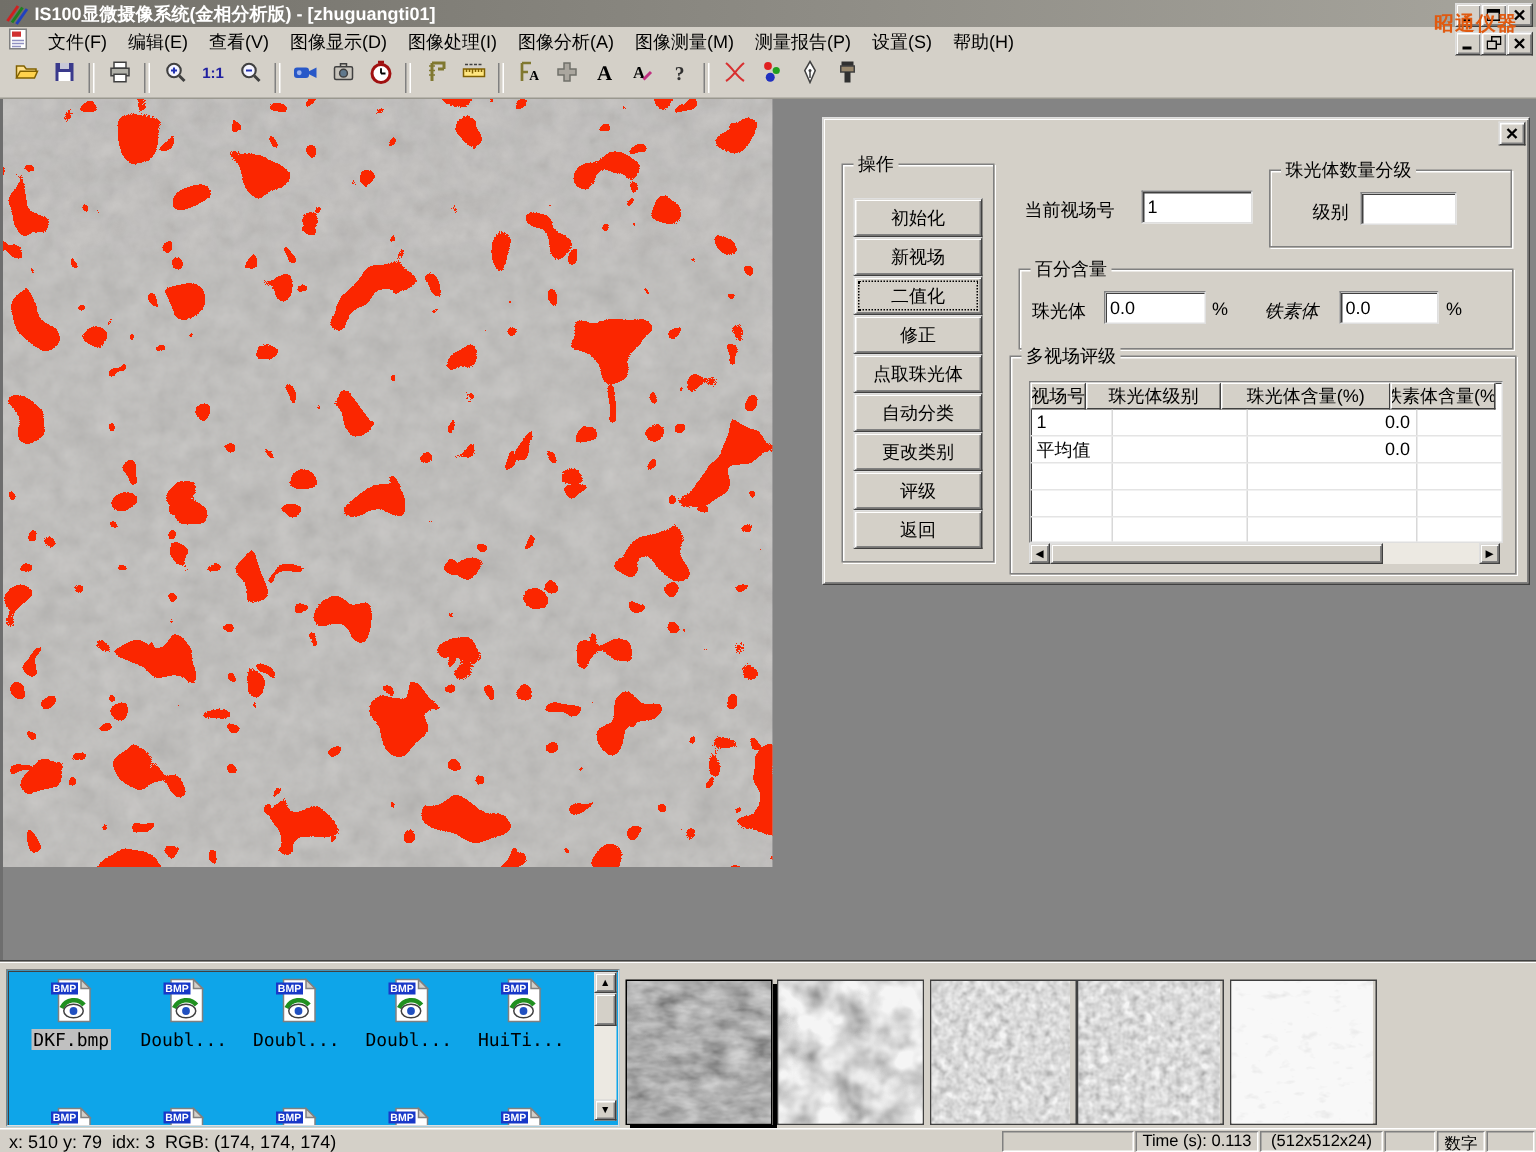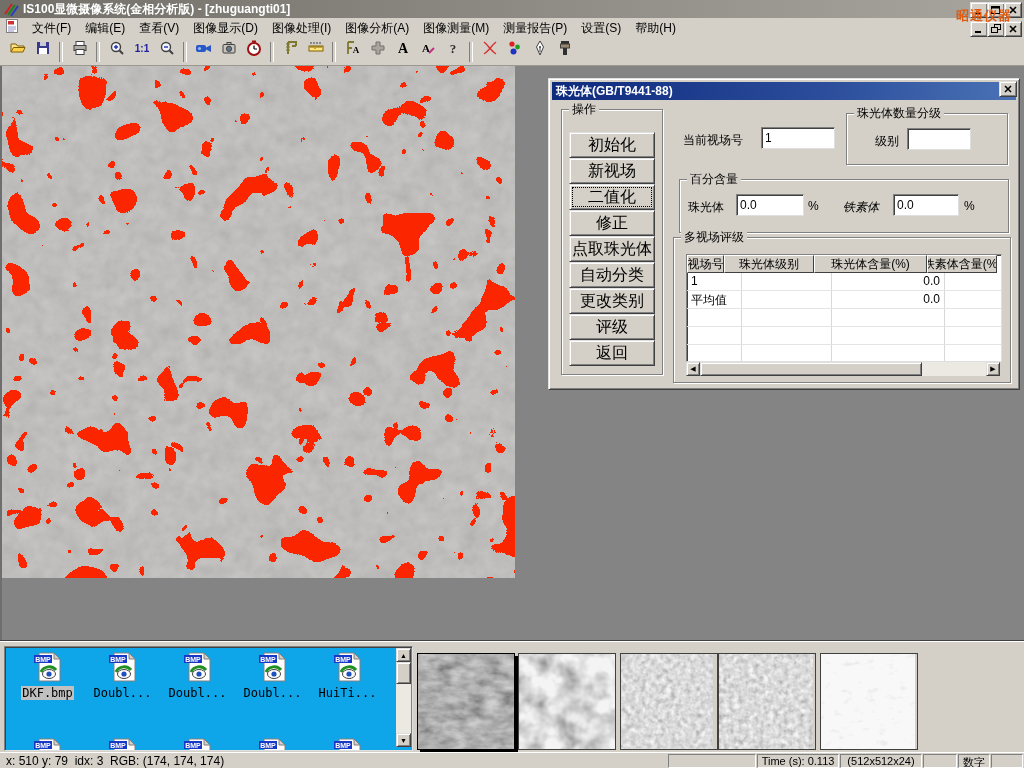--- a/index.html
+++ b/index.html
@@ -37,21 +37,21 @@
           border:1px solid;border-color:#dfdfdf #404040 #404040 #dfdfdf;
           box-shadow:inset 1px 1px 0 #fff, inset -1px -1px 0 #808080;}
   #dlg-titlebar{position:absolute;left:3px;top:3px;right:3px;height:18px;
                 background:linear-gradient(90deg,#0e2a7d 0%,#2c4e9c 60%,#4a72b5 100%);
                 display:flex;align-items:center;}
   #dlg-titlebar .title{color:#fff;font-weight:bold;margin-left:4px;}
   #dlg-close{position:absolute;right:2px;top:2px;width:16px;height:14px;
              display:flex;align-items:center;justify-content:center;}
   .opbtn{position:absolute;left:7px;width:84px;height:24px;display:flex;align-items:center;justify-content:center;
          background:#d4d0c8;border:1px solid;border-color:#dfdfdf #404040 #404040 #dfdfdf;
-         box-shadow:inset 1px 1px 0 #fff, inset -1px -1px 0 #808080;white-space:nowrap;font-size:16px;}
+         box-shadow:inset 1px 1px 0 #fff, inset -1px -1px 0 #808080;white-space:nowrap;font-size:12px;}
   .opbtn.focused{outline:1px dotted #000;outline-offset:-4px;}
   .field{position:absolute;height:18px;background:#fff;border:1px solid;
          border-color:#808080 #dfdfdf #dfdfdf #808080;box-shadow:inset 1px 1px 0 #404040;
          font-family:"Liberation Sans",sans-serif;font-size:12px;padding:1px 3px;box-sizing:content-box;}
   .lbl{position:absolute;white-space:nowrap;}
   
   #mf-table{position:absolute;left:12px;top:16px;width:314px;height:106px;background:#fff;
             border:1px solid;border-color:#808080 #dfdfdf #dfdfdf #808080;box-shadow:inset 1px 1px 0 #404040;
             overflow:hidden;}
   .thead{display:flex;height:18px;}
@@ -330,23 +330,20 @@
         </filter>
       </defs>
       <rect width="513" height="512" fill="#b3b1ae"></rect>
       <rect width="513" height="512" filter="url(#cells)" opacity="0.25"></rect>
       <rect width="513" height="512" filter="url(#grain)" opacity="0.12"></rect>
       <rect width="513" height="512" filter="url(#redBlobs)"></rect>
       <rect width="513" height="512" filter="url(#redDots)"></rect>
     </svg>
 
     <div id="dialog">
-      <div id="dlg-titlebar">
-        <span class="title">珠光体(GB/T9441-88)</span>
-      </div>
       <div id="dlg-close" class="raised">
         <svg width="9" height="9">
             <path d="M1 1l6 6M7 1l-6 6" stroke="#000" stroke-width="1.6"></path>
           </svg>
       </div>
 
       <div class="groupbox" style="left:12px;top:30px;width:100px;height:264px;">
         <span class="legend">操作</span>
         <div class="opbtn" style="top:22px;">初始化</div>
         <div class="opbtn" style="top:48px;">新视场</div>

